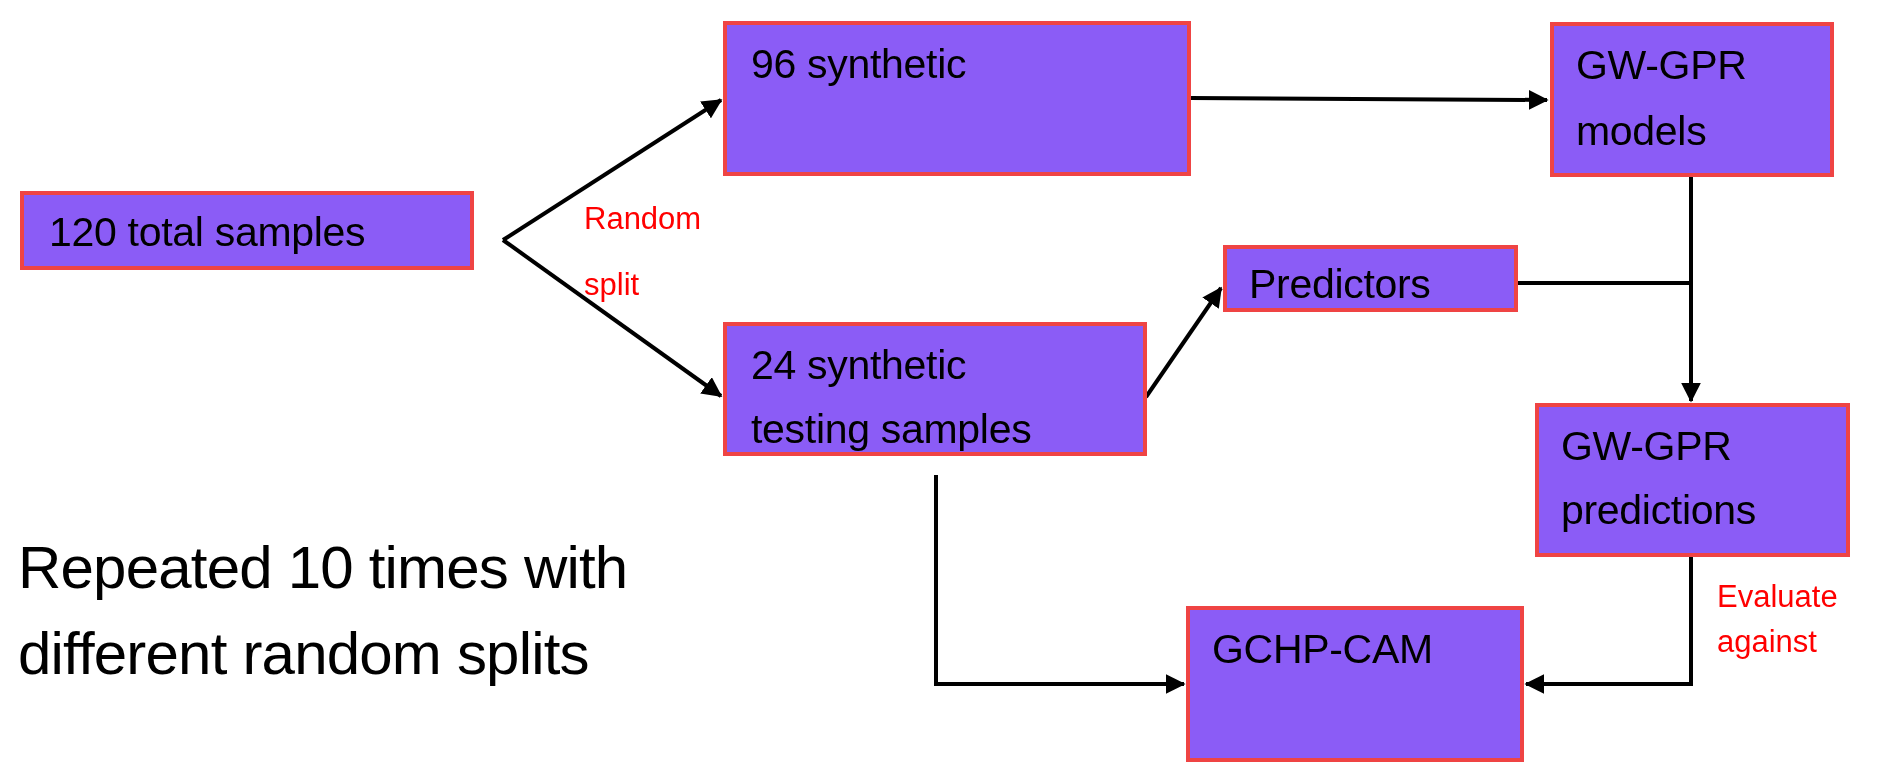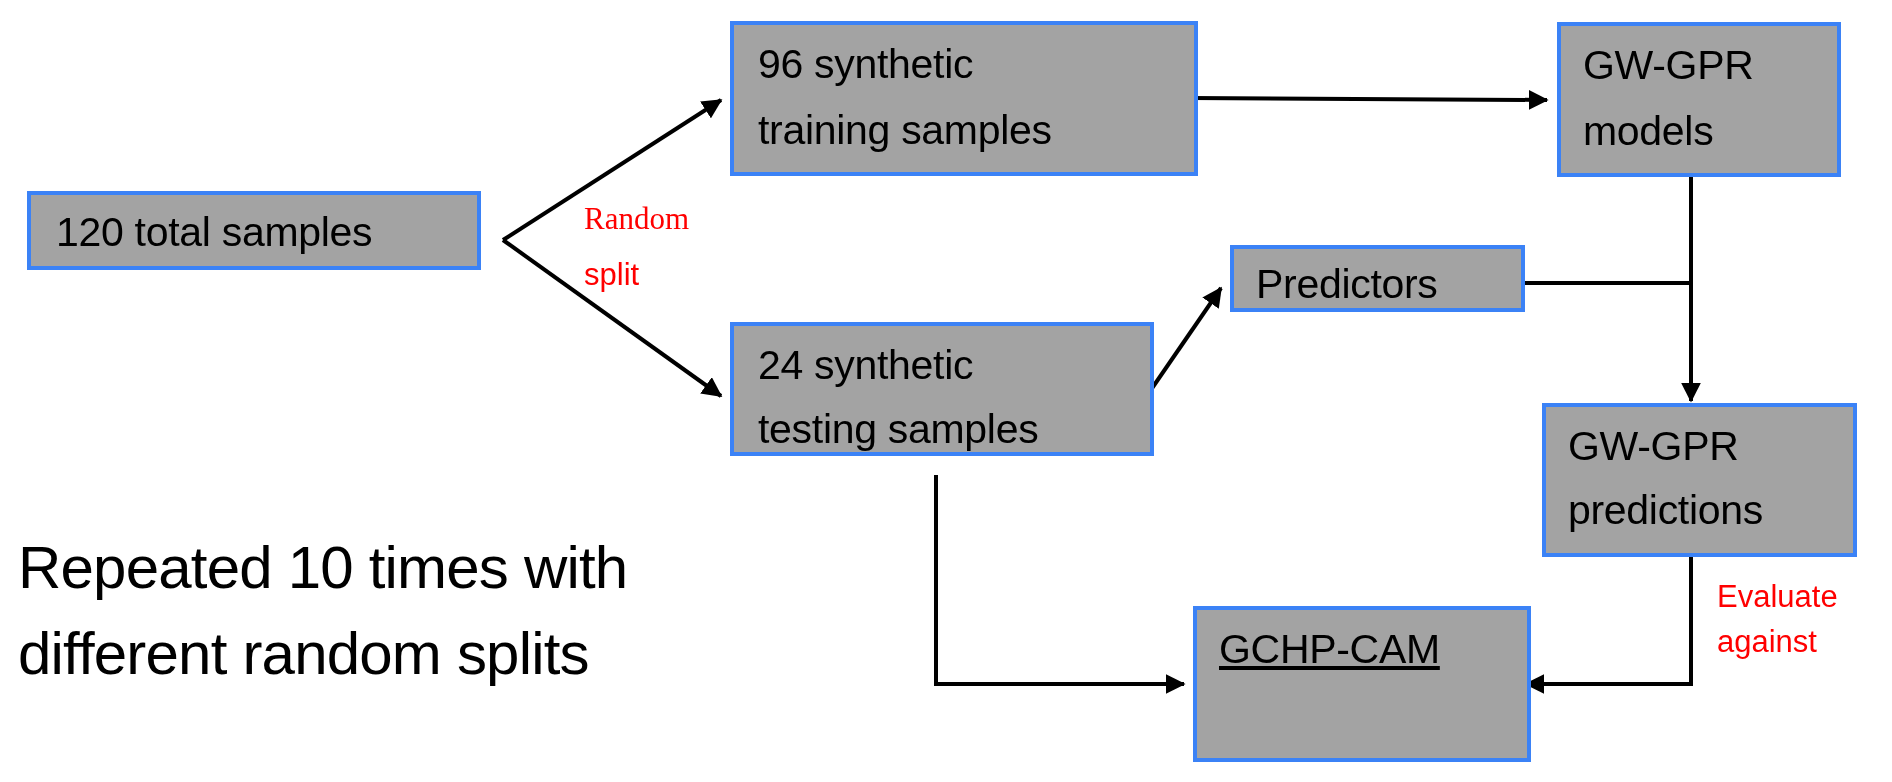--- a/index.html
+++ b/index.html
@@ -1,18 +1,18 @@
 <!DOCTYPE html>
 <html><head>
 <meta charset="utf-8">
 <style>
   html, body { margin: 0; padding: 0; background: #ffffff; }
   body { width: 1892px; height: 782px; position: relative; overflow: hidden;
          font-family: "Liberation Sans", "DejaVu Sans", sans-serif; color: #000; }
-  .box { position: absolute; box-sizing: border-box; border: 4px solid #3b82f6; background: #a3a3a3; margin-left: 7px; }
+  .box { position: absolute; box-sizing: border-box; border: 4px solid #ef4444; background: #8b5cf6; }
   .box-text { position: absolute; font-size: 41px; line-height: 66px; white-space: pre; color: #000; letter-spacing: -0.3px; }
   .label-red { position: absolute; color: #ff0000; font-size: 31px; line-height: 46px; white-space: pre; }
   .note { position: absolute; font-weight: normal; font-size: 60px; line-height: 86px; white-space: pre; letter-spacing: -0.8px; }
   svg.connectors { position: absolute; left: 0; top: 0; width: 1892px; height: 782px; pointer-events: none; }
   .connector { stroke: #000; stroke-width: 4; fill: none; }
 </style>
 </head>
 <body>
 
 <svg class="connectors" viewBox="0 0 1892 782">
@@ -30,21 +30,20 @@
   <polyline class="connector" points="936,475 936,684 1184,684" marker-end="url(#arrowhead)" style="stroke: rgb(0, 0, 0);"></polyline>
   <polyline class="connector" points="1691,556 1691,684 1526,684" marker-end="url(#arrowhead)" style="stroke: rgb(0, 0, 0);"></polyline>
 </svg>
 
 <div class="box" style="left:20px; top:191px; width:454px; height:79px;">
   <span class="box-text" style="left:25px; top:4px;">120 total samples</span>
 </div>
 
 <div class="box" style="left:723px; top:21px; width:468px; height:155px;">
   <span class="box-text" style="left:24px; top:6px;">96 synthetic</span>
-  <span class="box-text" style="left:24px; top:72px;">training samples</span>
 </div>
 
 <div class="box" style="left:1550px; top:22px; width:284px; height:155px;">
   <span class="box-text" style="left:22px; top:6px;">GW-GPR</span>
   <span class="box-text" style="left:22px; top:72px;">models</span>
 </div>
 
 <div class="box" style="left:1223px; top:245px; width:295px; height:67px;">
   <span class="box-text" style="left:22px; top:2px;">Predictors</span>
 </div>
@@ -53,23 +52,23 @@
   <span class="box-text" style="left:24px; top:6px;">24 synthetic</span>
   <span class="box-text" style="left:24px; top:70px;">testing samples</span>
 </div>
 
 <div class="box" style="left:1535px; top:403px; width:315px; height:154px;">
   <span class="box-text" style="left:22px; top:6px;">GW-GPR</span>
   <span class="box-text" style="left:22px; top:70px;">predictions</span>
 </div>
 
 <div class="box" style="left:1186px; top:606px; width:338px; height:156px;">
-  <span class="box-text" style="left:22px; top:6px;text-decoration:underline;">GCHP-CAM</span>
+  <span class="box-text" style="left:22px; top:6px;">GCHP-CAM</span>
 </div>
 
-<span class="label-red" style="left: 584px; top: 196px; color: rgb(255, 0, 0); font-family: Liberation Serif, serif;">Random</span>
-<span class="label-red" style="left: 584px; top: 252px; color: rgb(255, 0, 0);">split</span>
+<span class="label-red" style="left: 584px; top: 196px; color: rgb(255, 0, 0);">Random</span>
+<span class="label-red" style="left: 584px; top: 262px; color: rgb(255, 0, 0);">split</span>
 
 <span class="label-red" style="left: 1717px; top: 574px; color: rgb(255, 0, 0); text-align: center;">Evaluate</span>
 <span class="label-red" style="left: 1717px; top: 619px; color: rgb(255, 0, 0);">against</span>
 
 <span class="note" style="left:18px; top:525px;">Repeated 10 times with</span>
 <span class="note" style="left:18px; top:611px;">different random splits</span>
 
 </body></html>

